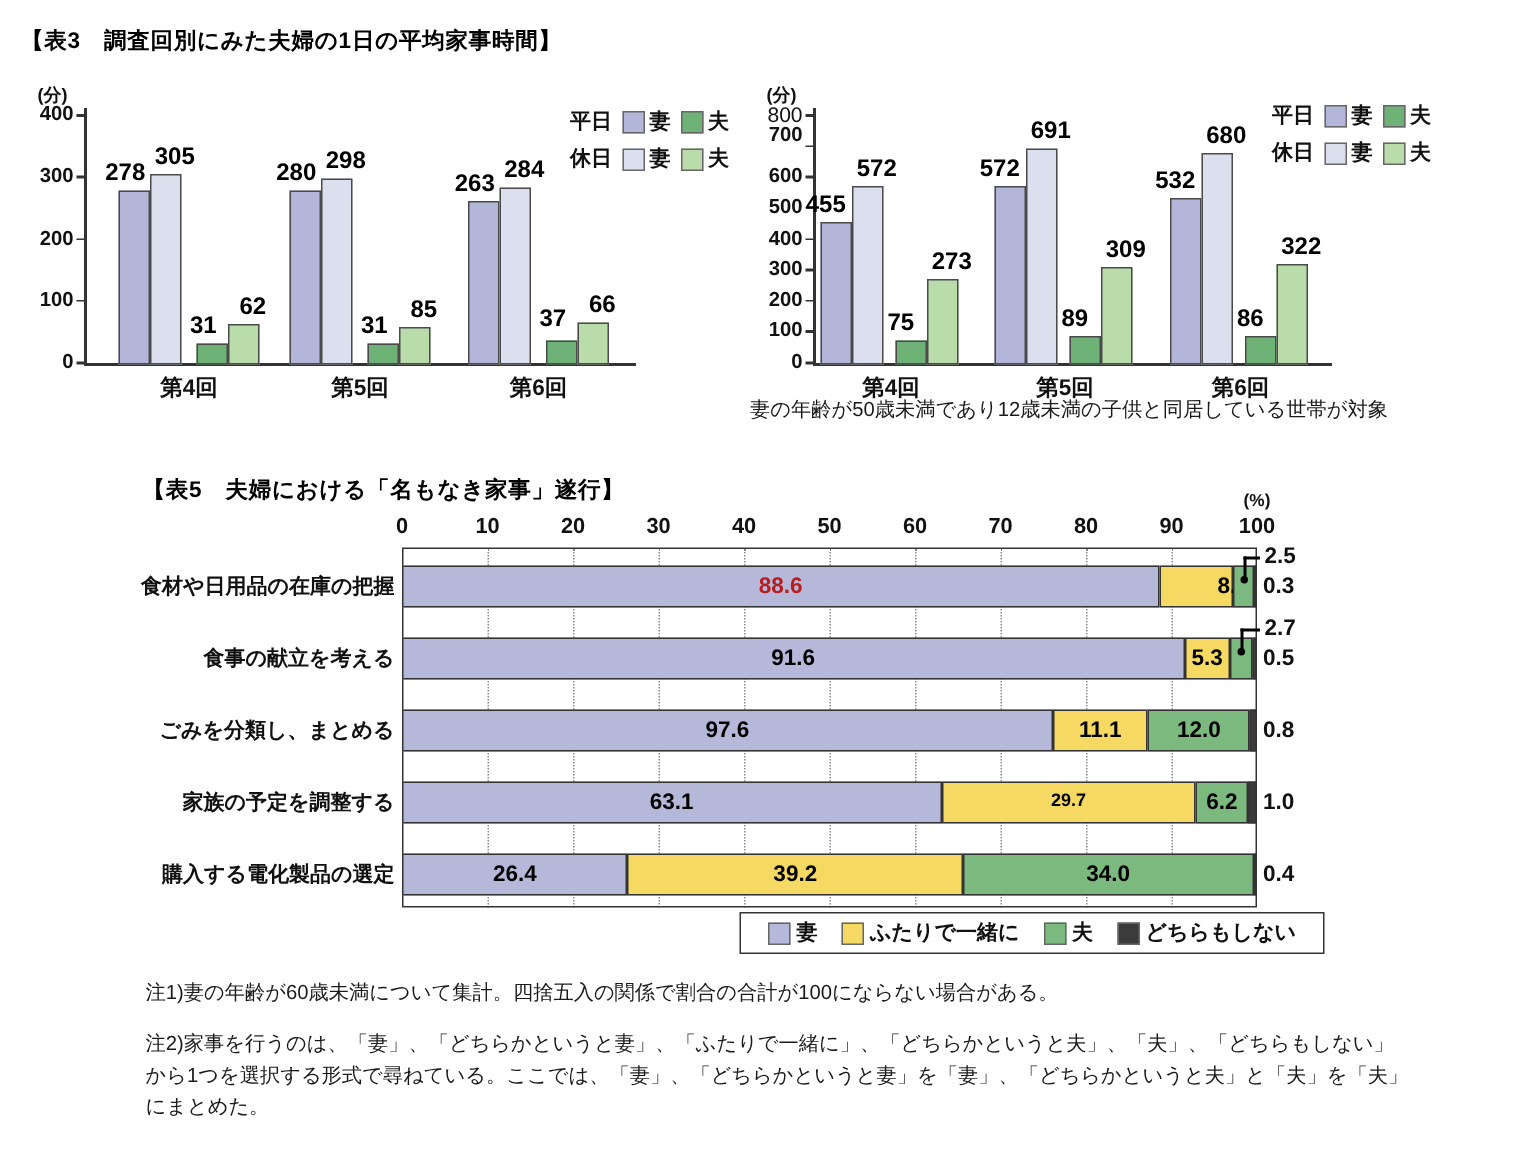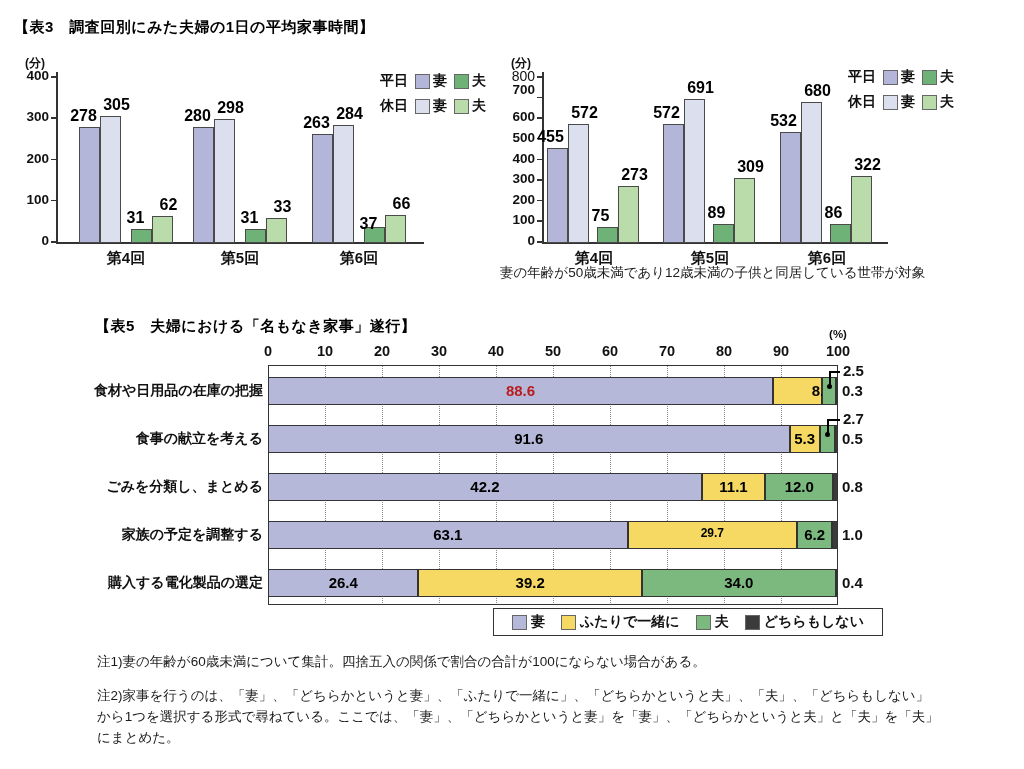--- a/index.html
+++ b/index.html
@@ -45,28 +45,28 @@
         <div style="position: absolute; left: 138px; top: 198.425px; width: 21px; height: 26.575px; background: rgb(185, 220, 170); border: 1px solid rgb(74, 74, 74); box-sizing: border-box;"></div>
         <div style="position: absolute; left: 124.5px; top: 178.425px; width: 60px; text-align: center; font-size: 16px; font-weight: bold; color: rgb(0, 0, 0);">62</div>
         <div style="position: absolute; left: 67px; top: 231px; width: 90px; text-align: center; font-size: 15px; font-weight: bold;">第4回</div>
         <div style="position: absolute; left: 179px; top: 108.5px; width: 21px; height: 116.5px; background: rgb(179, 182, 216); border: 1px solid rgb(74, 74, 74); box-sizing: border-box;"></div>
         <div style="position: absolute; left: 153.5px; top: 88.5px; width: 60px; text-align: center; font-size: 16px; font-weight: bold; color: rgb(0, 0, 0);">280</div>
         <div style="position: absolute; left: 200px; top: 101.075px; width: 21px; height: 123.925px; background: rgb(220, 223, 238); border: 1px solid rgb(74, 74, 74); box-sizing: border-box;"></div>
         <div style="position: absolute; left: 186.5px; top: 81.075px; width: 60px; text-align: center; font-size: 16px; font-weight: bold; color: rgb(0, 0, 0);">298</div>
         <div style="position: absolute; left: 231px; top: 211.213px; width: 21px; height: 13.7875px; background: rgb(111, 178, 119); border: 1px solid rgb(74, 74, 74); box-sizing: border-box;"></div>
         <div style="position: absolute; left: 205.5px; top: 191.213px; width: 60px; text-align: center; font-size: 16px; font-weight: bold; color: rgb(0, 0, 0);">31</div>
         <div style="position: absolute; left: 252px; top: 199.662px; width: 21px; height: 25.3375px; background: rgb(185, 220, 170); border: 1px solid rgb(74, 74, 74); box-sizing: border-box;"></div>
-        <div style="position: absolute; left: 238.5px; top: 179.662px; width: 60px; text-align: center; font-size: 16px; font-weight: bold; color: rgb(0, 0, 0);">33</div>
+        <div style="position: absolute; left: 238.5px; top: 179.662px; width: 60px; text-align: center; font-size: 16px; font-weight: bold; color: rgb(0, 0, 0);">85</div>
         <div style="position: absolute; left: 181px; top: 231px; width: 90px; text-align: center; font-size: 15px; font-weight: bold;">第5回</div>
         <div style="position: absolute; left: 298px; top: 115.513px; width: 21px; height: 109.487px; background: rgb(179, 182, 216); border: 1px solid rgb(74, 74, 74); box-sizing: border-box;"></div>
         <div style="position: absolute; left: 272.5px; top: 95.5125px; width: 60px; text-align: center; font-size: 16px; font-weight: bold; color: rgb(0, 0, 0);">263</div>
         <div style="position: absolute; left: 319px; top: 106.85px; width: 21px; height: 118.15px; background: rgb(220, 223, 238); border: 1px solid rgb(74, 74, 74); box-sizing: border-box;"></div>
         <div style="position: absolute; left: 305.5px; top: 86.85px; width: 60px; text-align: center; font-size: 16px; font-weight: bold; color: rgb(0, 0, 0);">284</div>
         <div style="position: absolute; left: 350px; top: 208.738px; width: 21px; height: 16.2625px; background: rgb(111, 178, 119); border: 1px solid rgb(74, 74, 74); box-sizing: border-box;"></div>
-        <div style="position: absolute; left: 324.5px; top: 197px; width: 60px; text-align: center; font-size: 16px; font-weight: bold; color: rgb(0, 0, 0);">37</div>
+        <div style="position: absolute; left: 324.5px; top: 186px; width: 60px; text-align: center; font-size: 16px; font-weight: bold; color: rgb(0, 0, 0);">37</div>
         <div style="position: absolute; left: 371px; top: 196.775px; width: 21px; height: 28.225px; background: rgb(185, 220, 170); border: 1px solid rgb(74, 74, 74); box-sizing: border-box;"></div>
         <div style="position: absolute; left: 357.5px; top: 176.775px; width: 60px; text-align: center; font-size: 16px; font-weight: bold; color: #000000;">66</div>
         <div style="position: absolute; left: 300px; top: 231px; width: 90px; text-align: center; font-size: 15px; font-weight: bold;">第6回</div>
         <div style="position: absolute; left: 366px; top: 54px; display: flex; align-items: center; font-size: 14px; font-weight: bold; white-space: nowrap;">
           <span style="margin-right: 7px;">平日</span>
           <span style="display: inline-block; width: 13px; height: 13px; background: rgb(179, 182, 216); border: 1.5px solid rgb(102, 102, 102); margin-right: 3px; margin-left: 0px;"></span>
           <span>妻</span>
           <span style="display: inline-block; width: 13px; height: 13px; background: rgb(111, 178, 119); border: 1.5px solid rgb(102, 102, 102); margin-right: 3px; margin-left: 7px;"></span>
           <span>夫</span>
         </div>
@@ -192,21 +192,21 @@
         <div style="position: absolute; left: 679.688px; top: 115px; width: 70px; text-align: center; font-size: 15px; font-weight: bold; color: rgb(0, 0, 0);">5.3</div>
         <div style="position: absolute; left: 729.778px; top: 110px; width: 15.3746px; height: 28px; background: rgb(124, 185, 126); border: 1px solid rgb(51, 51, 51); box-sizing: border-box;"></div>
         <div style="position: absolute; left: 745.153px; top: 110px; width: 2.84715px; height: 28px; background: rgb(59, 59, 59); border: 1px solid rgb(51, 51, 51); box-sizing: border-box;"></div>
         <div style="position: absolute; left: 752px; top: 115px; width: 40px; font-size: 15px; font-weight: bold;">0.5</div>
         <div style="position: absolute; left: 737.466px; top: 104px; width: 12.5345px; height: 1.5px; background: rgb(0, 0, 0);"></div>
         <div style="position: absolute; left: 737.466px; top: 104px; width: 1.5px; height: 16px; background: rgb(0, 0, 0);"></div>
         <div style="position: absolute; left: 735.466px; top: 117px; width: 5px; height: 5px; background: rgb(0, 0, 0); border-radius: 50%;"></div>
         <div style="position: absolute; left: 753px; top: 95px; width: 40px; font-size: 15px; font-weight: bold;">2.7</div>
         <div style="position: absolute; left: 0px; top: 163px; width: 173px; text-align: right; font-size: 14px; font-weight: bold; white-space: nowrap;">ごみを分類し、まとめる</div>
         <div style="position: absolute; left: 178px; top: 158px; width: 433.906px; height: 28px; background: rgb(181, 184, 217); border: 1px solid rgb(51, 51, 51); box-sizing: border-box;"></div>
-        <div style="position: absolute; left: 359.953px; top: 163px; width: 70px; text-align: center; font-size: 15px; font-weight: bold; color: rgb(0, 0, 0);">42.2</div>
+        <div style="position: absolute; left: 359.953px; top: 163px; width: 70px; text-align: center; font-size: 15px; font-weight: bold; color: rgb(0, 0, 0);">97.6</div>
         <div style="position: absolute; left: 611.906px; top: 158px; width: 63.2068px; height: 28px; background: rgb(245, 217, 98); border: 1px solid rgb(51, 51, 51); box-sizing: border-box;"></div>
         <div style="position: absolute; left: 608.509px; top: 163px; width: 70px; text-align: center; font-size: 15px; font-weight: bold; color: rgb(0, 0, 0);">11.1</div>
         <div style="position: absolute; left: 675.113px; top: 158px; width: 68.3317px; height: 28px; background: rgb(124, 185, 126); border: 1px solid rgb(51, 51, 51); box-sizing: border-box;"></div>
         <div style="position: absolute; left: 674.279px; top: 163px; width: 70px; text-align: center; font-size: 15px; font-weight: bold; color: rgb(0, 0, 0);">12.0</div>
         <div style="position: absolute; left: 743.445px; top: 158px; width: 4.55544px; height: 28px; background: rgb(59, 59, 59); border: 1px solid rgb(51, 51, 51); box-sizing: border-box;"></div>
         <div style="position: absolute; left: 752px; top: 163px; width: 40px; font-size: 15px; font-weight: bold;">0.8</div>
         <div style="position: absolute; left: 0px; top: 211px; width: 173px; text-align: right; font-size: 14px; font-weight: bold; white-space: nowrap;">家族の予定を調整する</div>
         <div style="position: absolute; left: 178px; top: 206px; width: 359.67px; height: 28px; background: rgb(181, 184, 217); border: 1px solid rgb(51, 51, 51); box-sizing: border-box;"></div>
         <div style="position: absolute; left: 322.835px; top: 211px; width: 70px; text-align: center; font-size: 15px; font-weight: bold; color: rgb(0, 0, 0);">63.1</div>
         <div style="position: absolute; left: 537.67px; top: 206px; width: 169.29px; height: 28px; background: rgb(245, 217, 98); border: 1px solid rgb(51, 51, 51); box-sizing: border-box;"></div>

